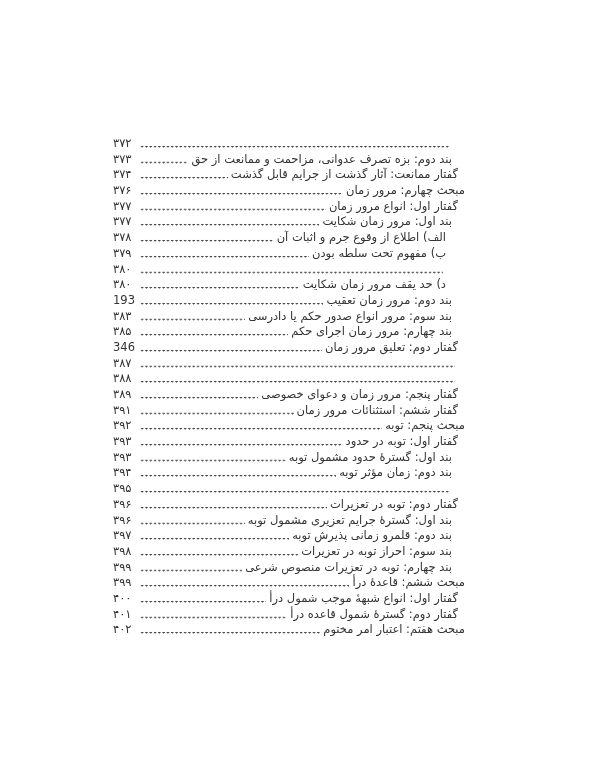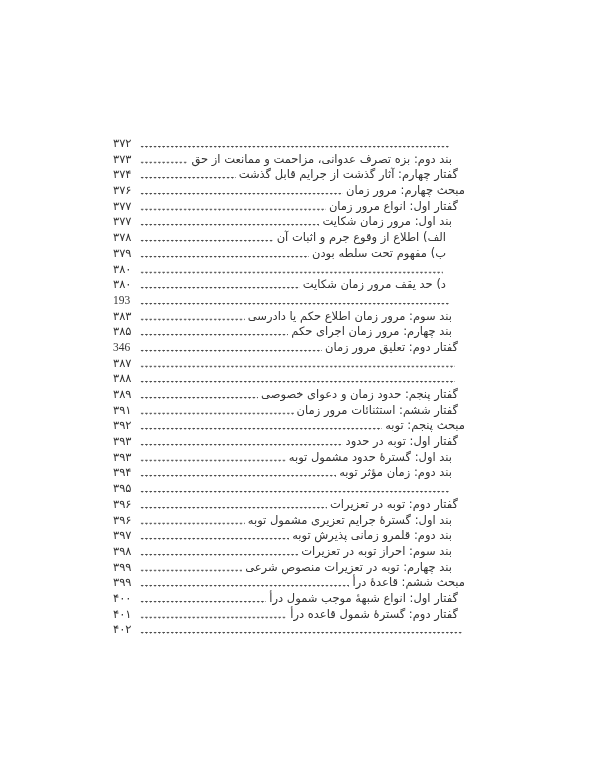--- a/index.html
+++ b/index.html
@@ -44,21 +44,20 @@
     background-image: radial-gradient(circle at 50% 66%, #4a4a4a 0.85px, transparent 1.05px);
     background-size: 4.3px 15.7px;
     background-repeat: repeat-x;
   }
   .row .num {
     flex: 0 0 auto;
     min-width: 23px;
     text-align: left;
     font-size: 11.5px;
     color: #333333;
-    font-family: Liberation Serif, serif;
   }
   
   .row.mabhas { padding-right: 0; }
   .row.goftar { padding-right: 7px; }
   .row.band   { padding-right: 13px; }
   .row.sub    { padding-right: 19px; }
 </style>
 </head>
 <body>
 
@@ -67,21 +66,21 @@
       <div class="row band">
     <span class="leader"></span>
     <span class="num">۳۷۲</span>
   </div>
       <div class="row band">
     <span class="title">بند دوم: بزه تصرف عدوانی، مزاحمت و ممانعت از حق</span>
     <span class="leader"></span>
     <span class="num">۳۷۳</span>
   </div>
       <div class="row goftar">
-    <span class="title">گفتار چهارم: آثار گذشت از جرایم قابل گذشت</span>
+    <span class="title">گفتار ممانعت: آثار گذشت از جرایم قابل گذشت</span>
     <span class="leader"></span>
     <span class="num">۳۷۴</span>
   </div>
       <div class="row mabhas">
     <span class="title">مبحث چهارم: مرور زمان</span>
     <span class="leader"></span>
     <span class="num">۳۷۶</span>
   </div>
       <div class="row goftar">
     <span class="title">گفتار اول: انواع مرور زمان</span>
@@ -106,25 +105,26 @@
       <div class="row sub">
     <span class="leader"></span>
     <span class="num">۳۸۰</span>
   </div>
       <div class="row sub">
     <span class="title">د) حد یقف مرور زمان شکایت</span>
     <span class="leader"></span>
     <span class="num">۳۸۰</span>
   </div>
       <div class="row band">
+    <span class="title">بند دوم: مرور زمان تعقیب</span>
     <span class="leader"></span>
     <span class="num">193</span>
   </div>
       <div class="row band">
-    <span class="title">بند سوم: مرور زمان اطلاع حکم یا دادرسی</span>
+    <span class="title">بند سوم: مرور انواع صدور حکم یا دادرسی</span>
     <span class="leader"></span>
     <span class="num">۳۸۳</span>
   </div>
       <div class="row band">
     <span class="title">بند چهارم: مرور زمان اجرای حکم</span>
     <span class="leader"></span>
     <span class="num">۳۸۵</span>
   </div>
       <div class="row goftar">
     <span class="title">گفتار دوم: تعلیق مرور زمان</span>
@@ -133,21 +133,21 @@
   </div>
       <div class="row goftar">
     <span class="leader"></span>
     <span class="num">۳۸۷</span>
   </div>
       <div class="row goftar">
     <span class="leader"></span>
     <span class="num">۳۸۸</span>
   </div>
       <div class="row goftar">
-    <span class="title">گفتار پنجم: حدود زمان و دعوای خصوصی</span>
+    <span class="title">گفتار پنجم: مرور زمان و دعوای خصوصی</span>
     <span class="leader"></span>
     <span class="num">۳۸۹</span>
   </div>
       <div class="row goftar">
     <span class="title">گفتار ششم: استثنائات مرور زمان</span>
     <span class="leader"></span>
     <span class="num">۳۹۱</span>
   </div>
       <div class="row mabhas">
     <span class="title">مبحث پنجم: توبه</span>
@@ -207,17 +207,18 @@
     <span class="title">گفتار اول: انواع شبهۀ موجب شمول درأ</span>
     <span class="leader"></span>
     <span class="num">۴۰۰</span>
   </div>
       <div class="row goftar">
     <span class="title">گفتار دوم: گسترۀ شمول قاعده درأ</span>
     <span class="leader"></span>
     <span class="num">۴۰۱</span>
   </div>
       <div class="row mabhas">
+    <span class="title">مبحث هفتم: اعتبار امر مختوم</span>
     <span class="leader"></span>
     <span class="num">۴۰۲</span>
   </div>
     </div>
 </div>
 
 </body></html>

